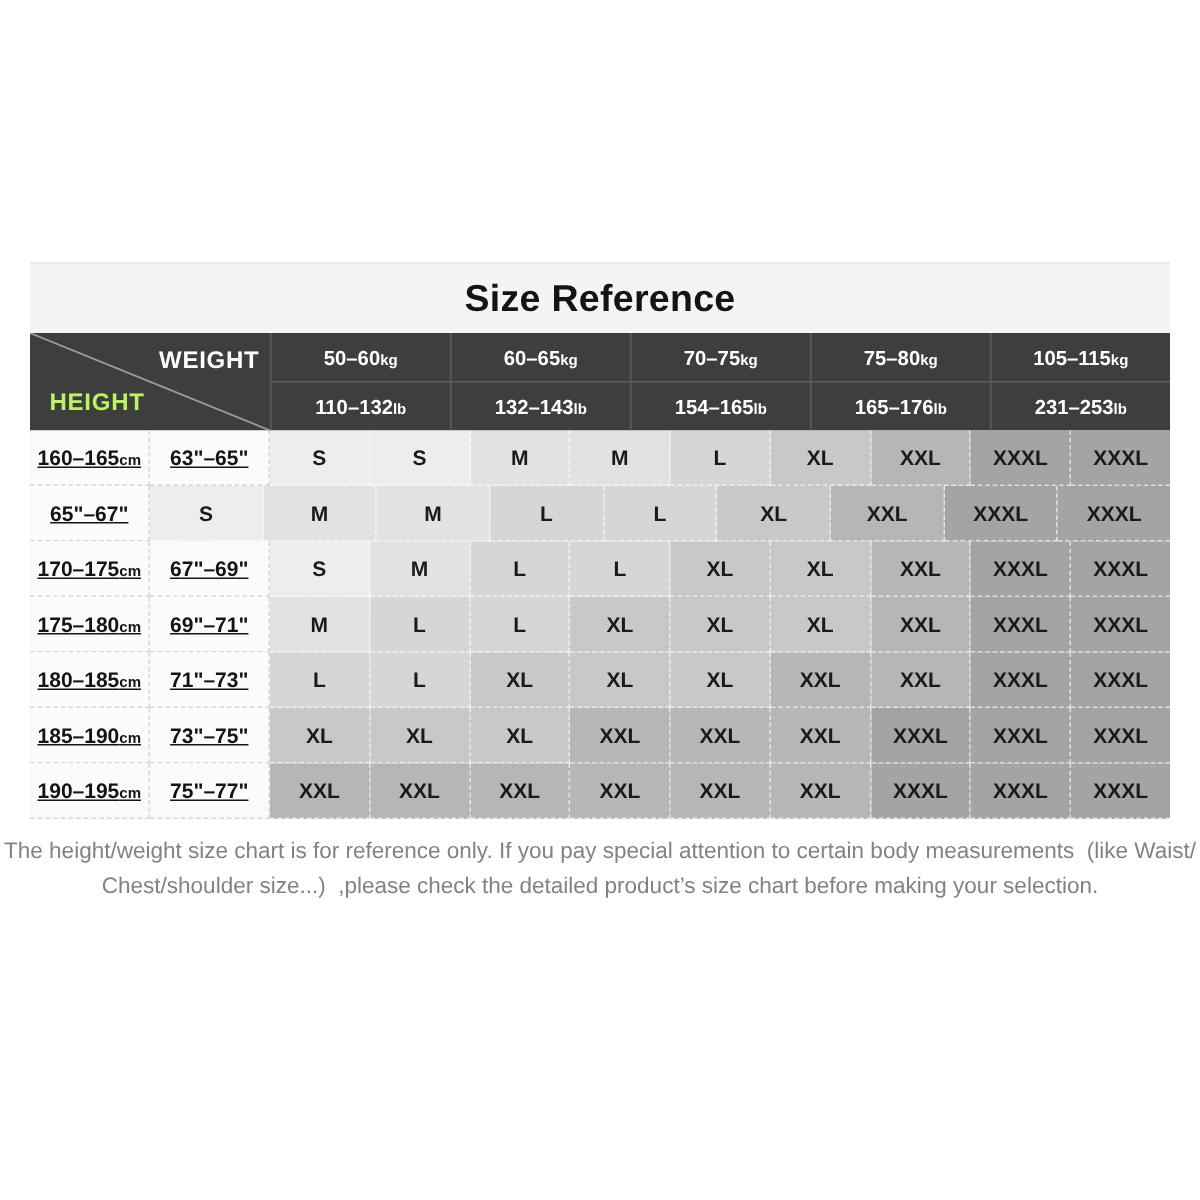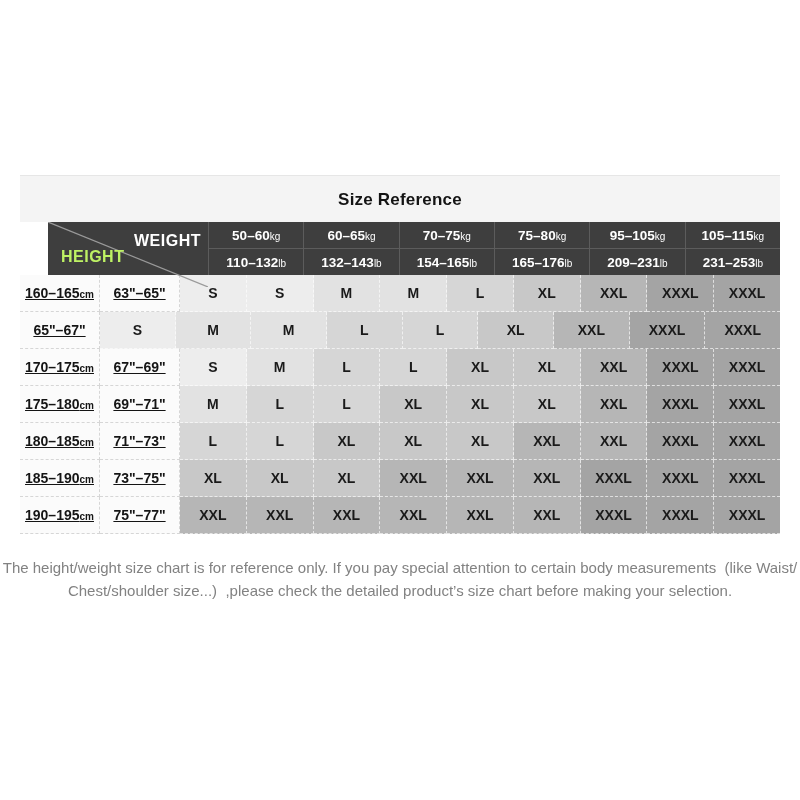--- a/index.html
+++ b/index.html
@@ -6,42 +6,42 @@
   html,body { background:#ffffff; }
   body { width:800px; height:800px; position:relative; font-family:"Liberation Sans", sans-serif; }
 
   .page { position:absolute; inset:0; width:800px; height:800px; background:#ffffff; overflow:hidden; }
 
   .sheet { position:absolute; left:20px; top:175px; width:760px; }
 
   .title {
     height:47px; background:#f4f4f4; border-top:1px solid #e6e6e6;
     text-align:center; line-height:47px;
-    font-size:17px; font-weight:bold; color:#141414; letter-spacing:0.2px;
-  }
-
-  .header { display:flex; height:53px; background:#3e3e3e;margin-left:28px; }
+    font-size:25px; font-weight:bold; color:#141414; letter-spacing:0.2px;
+  }
+
+  .header { display:flex; height:65px; background:#3e3e3e; }
   .corner { flex:0 0 160px; position:relative; }
   .corner svg { position:absolute; inset:0; }
   .corner-top {
     position:absolute; right:7px; top:10px;
     color:#ffffff; font-weight:bold; font-size:16px; letter-spacing:0.5px;
   }
   .corner-bottom {
     position:absolute; left:13px; bottom:9px;
     color:#bef264; font-weight:bold; font-size:16px; letter-spacing:0.5px;
   }
   .weight-cols { flex:1; display:flex; }
   .wcol { flex:1; display:flex; flex-direction:column; border-left:1px solid #5c5c5c; }
   .wcell {
     flex:1; display:flex; align-items:center; justify-content:center;
     color:#ffffff; font-weight:bold; font-size:13.5px; white-space:nowrap;
   }
   .wcell.kg { border-bottom:1px solid #5c5c5c; }
-  .wcell small { font-size:10px; font-weight:normal; }
+  .wcell small { font-size:10px; font-weight:bold; }
 
   .brow { display:flex; height:37px; }
   .hcell {
     flex:0 0 80px; background:#fbfbfb;
     border-right:1px dashed #d6d6d6; border-bottom:1px dashed #d6d6d6;
     display:flex; align-items:center; justify-content:center;
     font-weight:bold; font-size:14px; color:#141414; white-space:nowrap;text-decoration:underline;
   }
   .hcell small { font-size:10px; font-weight:bold; }
   .scell {
@@ -102,28 +102,20 @@
           <div class="wcol">
             <div class="wcell kg">
               <span>75–80<small>kg</small></span>
             </div>
             <div class="wcell lb">
               <span>165–176<small>lb</small></span>
             </div>
           </div>
           <div class="wcol">
             <div class="wcell kg">
-              <span>95–105<small>kg</small></span>
-            </div>
-            <div class="wcell lb">
-              <span>209–231<small>lb</small></span>
-            </div>
-          </div>
-          <div class="wcol">
-            <div class="wcell kg">
               <span>105–115<small>kg</small></span>
             </div>
             <div class="wcell lb">
               <span>231–253<small>lb</small></span>
             </div>
           </div>
         </div>
     </div>
 
     <div id="body-rows">

